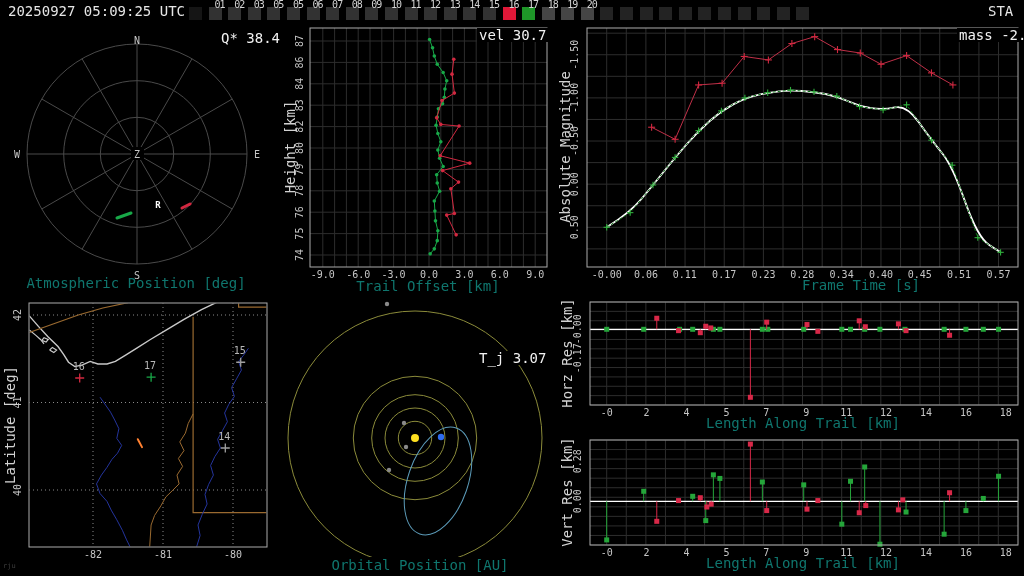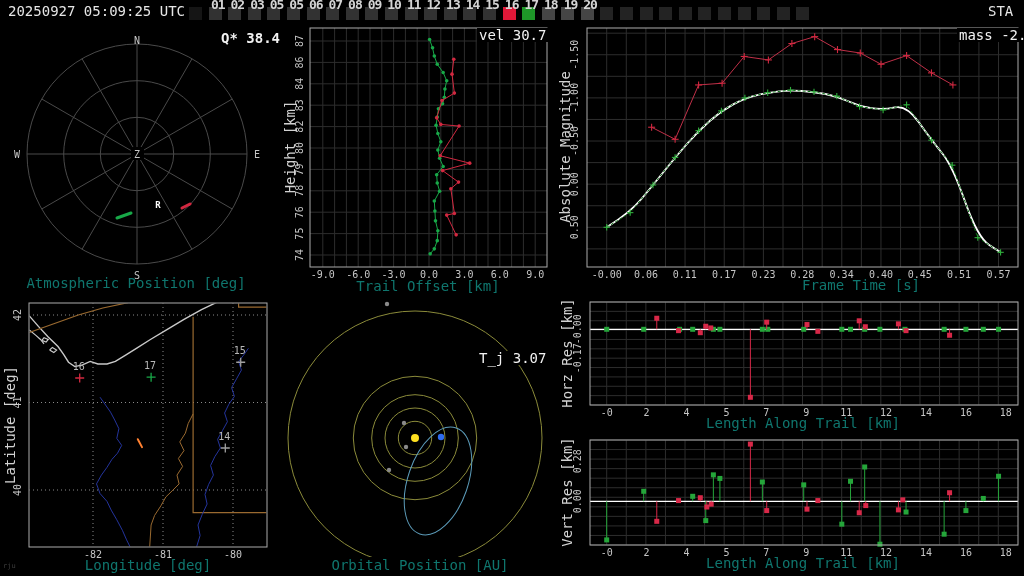--- a/index.html
+++ b/index.html
@@ -6,22 +6,22 @@
   #screen{position:relative;width:1024px;height:576px;background:#000;overflow:hidden;
           font-family:"DejaVu Sans Mono","Liberation Mono",monospace;color:#ddd;}
   .abs{position:absolute;white-space:pre;}
   .t14{font-size:14px;line-height:16px;color:#e6e6e6;}
   .title{font-size:14px;line-height:15px;color:#0f766e;text-align:center;}
   .ovl{font-size:14px;line-height:14px;color:#f2f2f2;background:#000;padding:0 2px;}
   .vlab{transform:rotate(-90deg);text-align:center;font-size:14px;color:#d2d2d2;}
   .wm{font-size:7px;color:#3c3c3c;}
   #frame-strip{position:absolute;left:189px;top:7px;display:flex;gap:6.6px;}
   .fcell{position:relative;width:13px;height:13px;flex:0 0 13px;}
-  .fcell .lbl{position:absolute;top:-6px;right:-3px;font-size:13px;line-height:7px;
-              color:#d4d4d4;letter-spacing:-1px;font-weight:bold;}
+  .fcell .lbl{position:absolute;top:-6px;right:-3px;font-size:10px;line-height:7px;
+              color:#d4d4d4;letter-spacing:-1px;}
   .st-blank{background:#151515;}
   .st-idle{background:#323232;}
   .st-red{background:#e01838;}
   .st-green{background:#1e9628;}
   .st-ready{background:#454545;}
   .st-off{background:#232323;}
   svg text{font-family:"DejaVu Sans Mono","Liberation Mono",monospace;}
   .tick{font-size:10px;fill:#c6c6c6;}
   .stn{font-size:10px;fill:#b8b8b8;}
 </style>
@@ -612,32 +612,31 @@
         <text x="846.1700000000001" y="556" class="tick" text-anchor="middle">11</text>
         <text x="886.0091" y="556" class="tick" text-anchor="middle">12</text>
         <text x="926.0659" y="556" class="tick" text-anchor="middle">14</text>
         <text x="965.905" y="556" class="tick" text-anchor="middle">16</text>
         <text x="1005.7441" y="556" class="tick" text-anchor="middle">18</text>
         <text x="581" y="461.26" class="tick" text-anchor="middle" transform="rotate(-90 581 461.26)">0.28</text>
         <text x="581" y="501.3" class="tick" text-anchor="middle" transform="rotate(-90 581 501.3)">0.00</text>
       </g>
   </svg>
 
-  <span class="abs ovl" style="left:219px;top:31px;font-weight:bold;">Q* 38.4</span>
+  <span class="abs ovl" style="left:219px;top:31px;">Q* 38.4</span>
   <div class="abs title" style="left:16px;top:276px;width:240px;">Atmospheric Position [deg]</div>
 
   <span class="abs ovl" style="left:477px;top:28px;">vel 30.7</span>
   <div class="abs title" style="left:308px;top:279px;width:240px;">Trail Offset [km]</div>
   <div class="abs vlab" style="left:190px;top:139px;width:200px;">Height [km]</div>
 
   <span class="abs ovl" style="left:957px;top:28px;">mass -2.93</span>
   <div class="abs title" style="left:680px;top:278px;width:240px;text-align:right;">Frame Time [s]</div>
   <div class="abs vlab" style="left:465px;top:139px;width:200px;">Absolute Magnitude</div>
 
-  <div class="abs title" style="left:28px;top:558px;width:240px;">Longitude [deg]</div>
   <div class="abs vlab" style="left:-90px;top:417px;width:200px;">Latitude [deg]</div>
 
   <span class="abs ovl" style="left:477px;top:303px;margin-top:48px;">T_j 3.07</span>
   <div class="abs title" style="left:280px;top:558px;width:280px;">Orbital Position [AU]</div>
 
   <div class="abs title" style="left:653px;top:416px;width:300px;">Length Along Trail [km]</div>
   <div class="abs vlab" style="left:467px;top:345px;width:200px;">Horz Res [km]</div>
 
   <div class="abs title" style="left:653px;top:556px;width:300px;">Length Along Trail [km]</div>
   <div class="abs vlab" style="left:467px;top:484px;width:200px;">Vert Res [km]</div>

